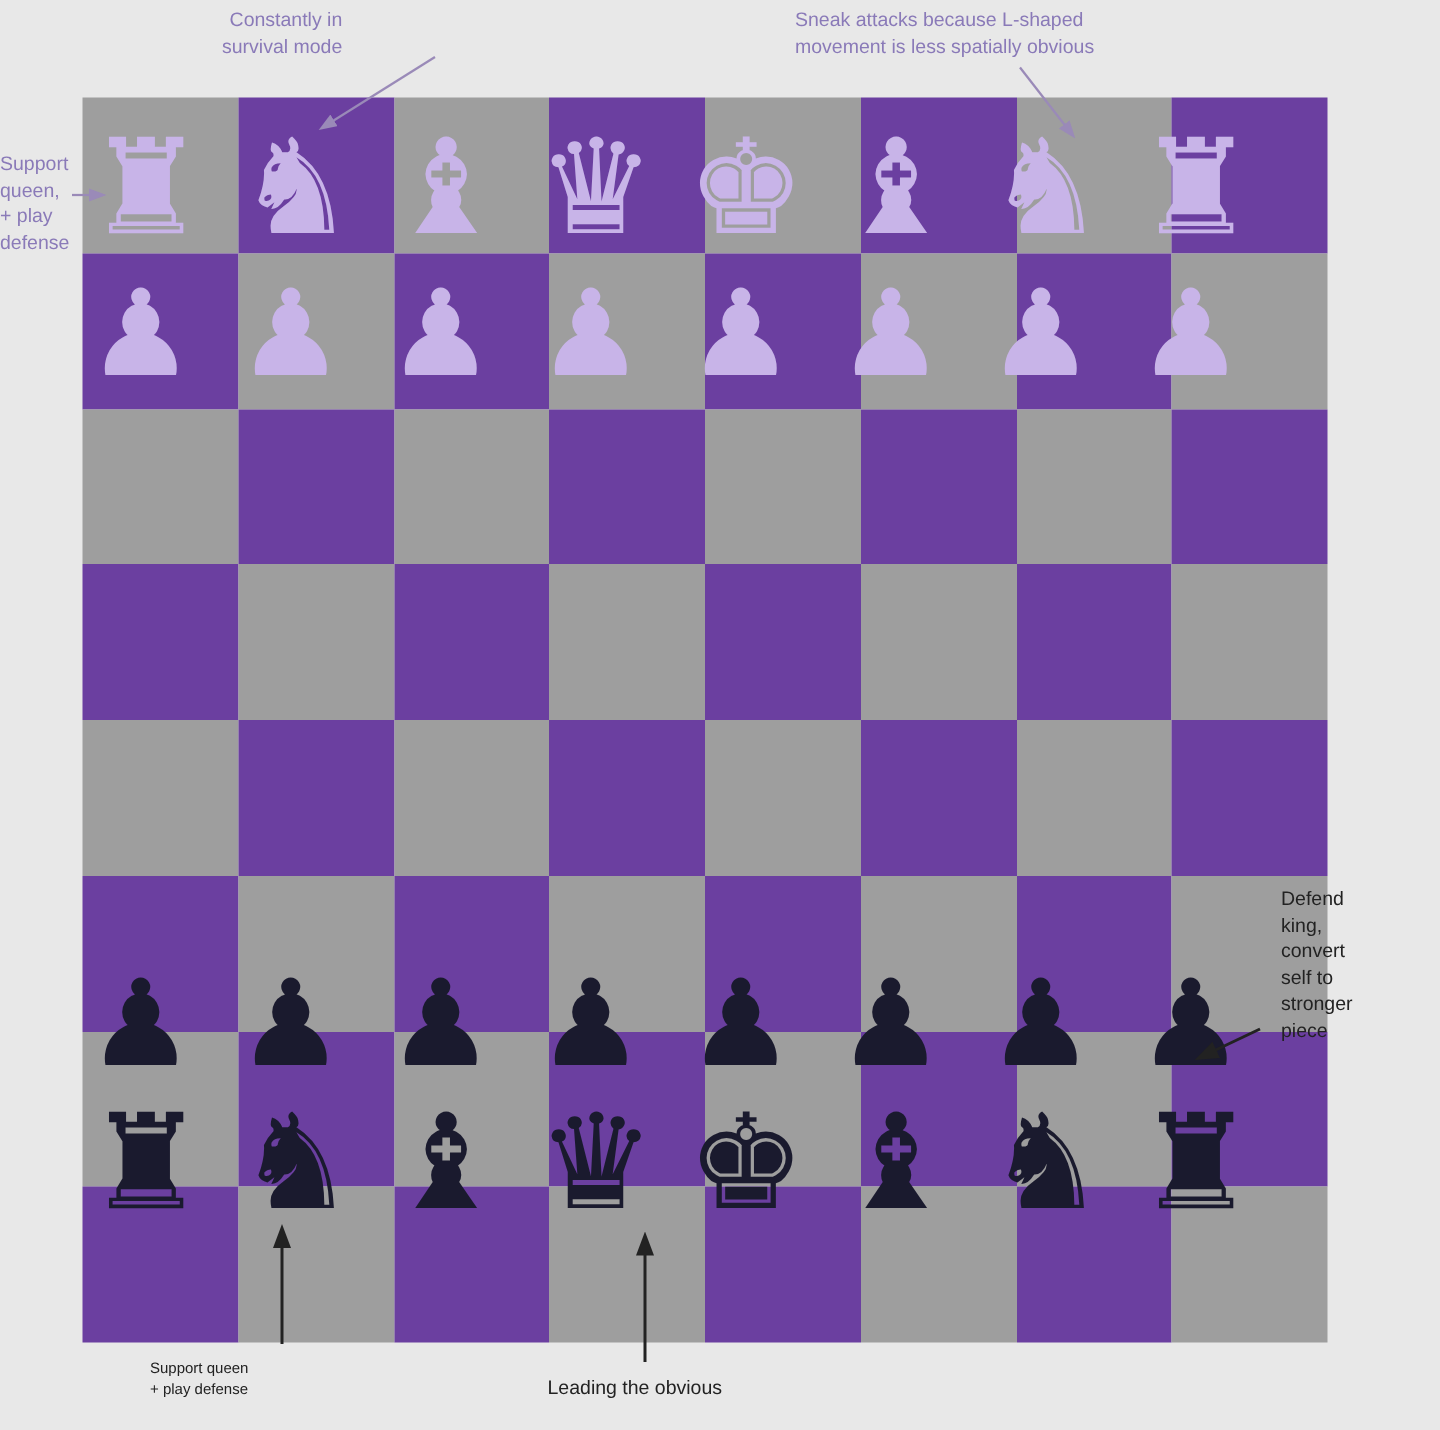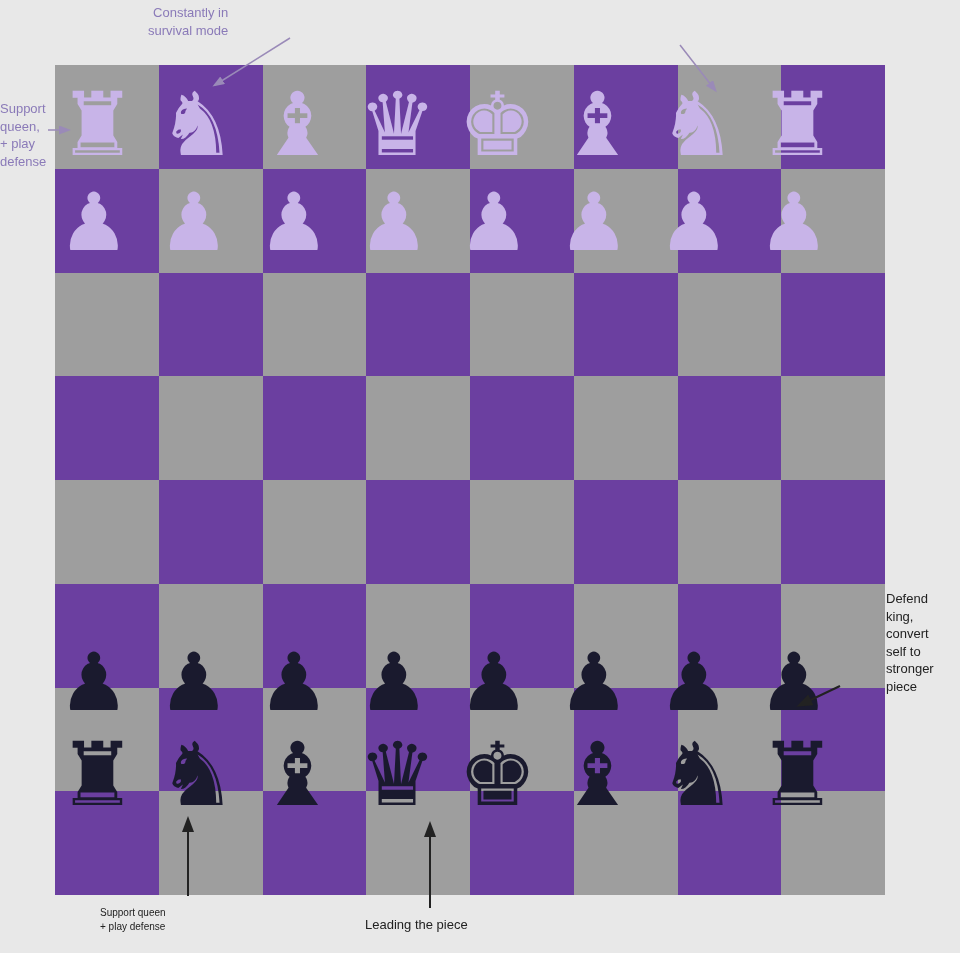--- a/index.html
+++ b/index.html
@@ -164,30 +164,33 @@
       <marker id="arrow-dark" markerWidth="8" markerHeight="8" refX="6" refY="3" orient="auto">
         <path d="M0,0 L0,6 L8,3 z" fill="#222"></path>
       </marker>
     </defs>
   </svg>
 
   <div style="position:absolute;top:4px;left:148px;font-size:13px;color:#8a7ab8;line-height:1.35;font-family:Arial,sans-serif;text-align:right;">
     <span>Constantly in<br>survival mode</span>
   </div>
 
+  <div style="position:absolute;top:4px;left:530px;font-size:13px;color:#8a7ab8;line-height:1.35;font-family:Arial,sans-serif;max-width:220px;">
+    <span>Sneak attacks because L-shaped<br>movement is less spatially obvious</span>
+  </div>
 
   <div style="position:absolute;top:100px;left:0px;font-size:13px;color:#8a7ab8;line-height:1.35;font-family:Arial,sans-serif;max-width:55px;">
     <span>Support<br>queen,<br>+ play<br>defense</span>
   </div>
 
-  <div style="position:absolute;top:590px;left:854px;font-size:13px;color:#222;line-height:1.35;font-family:Arial,sans-serif;max-width:110px;margin-left:32px;">
+  <div style="position:absolute;top:590px;left:854px;font-size:13px;color:#222;line-height:1.35;font-family:Arial,sans-serif;max-width:110px;">
     <span>Defend<br>king,<br>convert<br>self to<br>stronger<br>piece</span>
   </div>
 
   <div style="position:absolute;top:906px;left:100px;font-size:10px;color:#222;line-height:1.35;font-family:Arial,sans-serif;">
     <span>Support queen<br>+ play defense</span>
   </div>
 
   <div style="position:absolute;top:916px;left:365px;font-size:13px;color:#222;line-height:1.35;font-family:Arial,sans-serif;">
-    <span>Leading the piece</span>
+    <span>Leading the obvious</span>
   </div>
 
 </div>
 
 </body></html>

